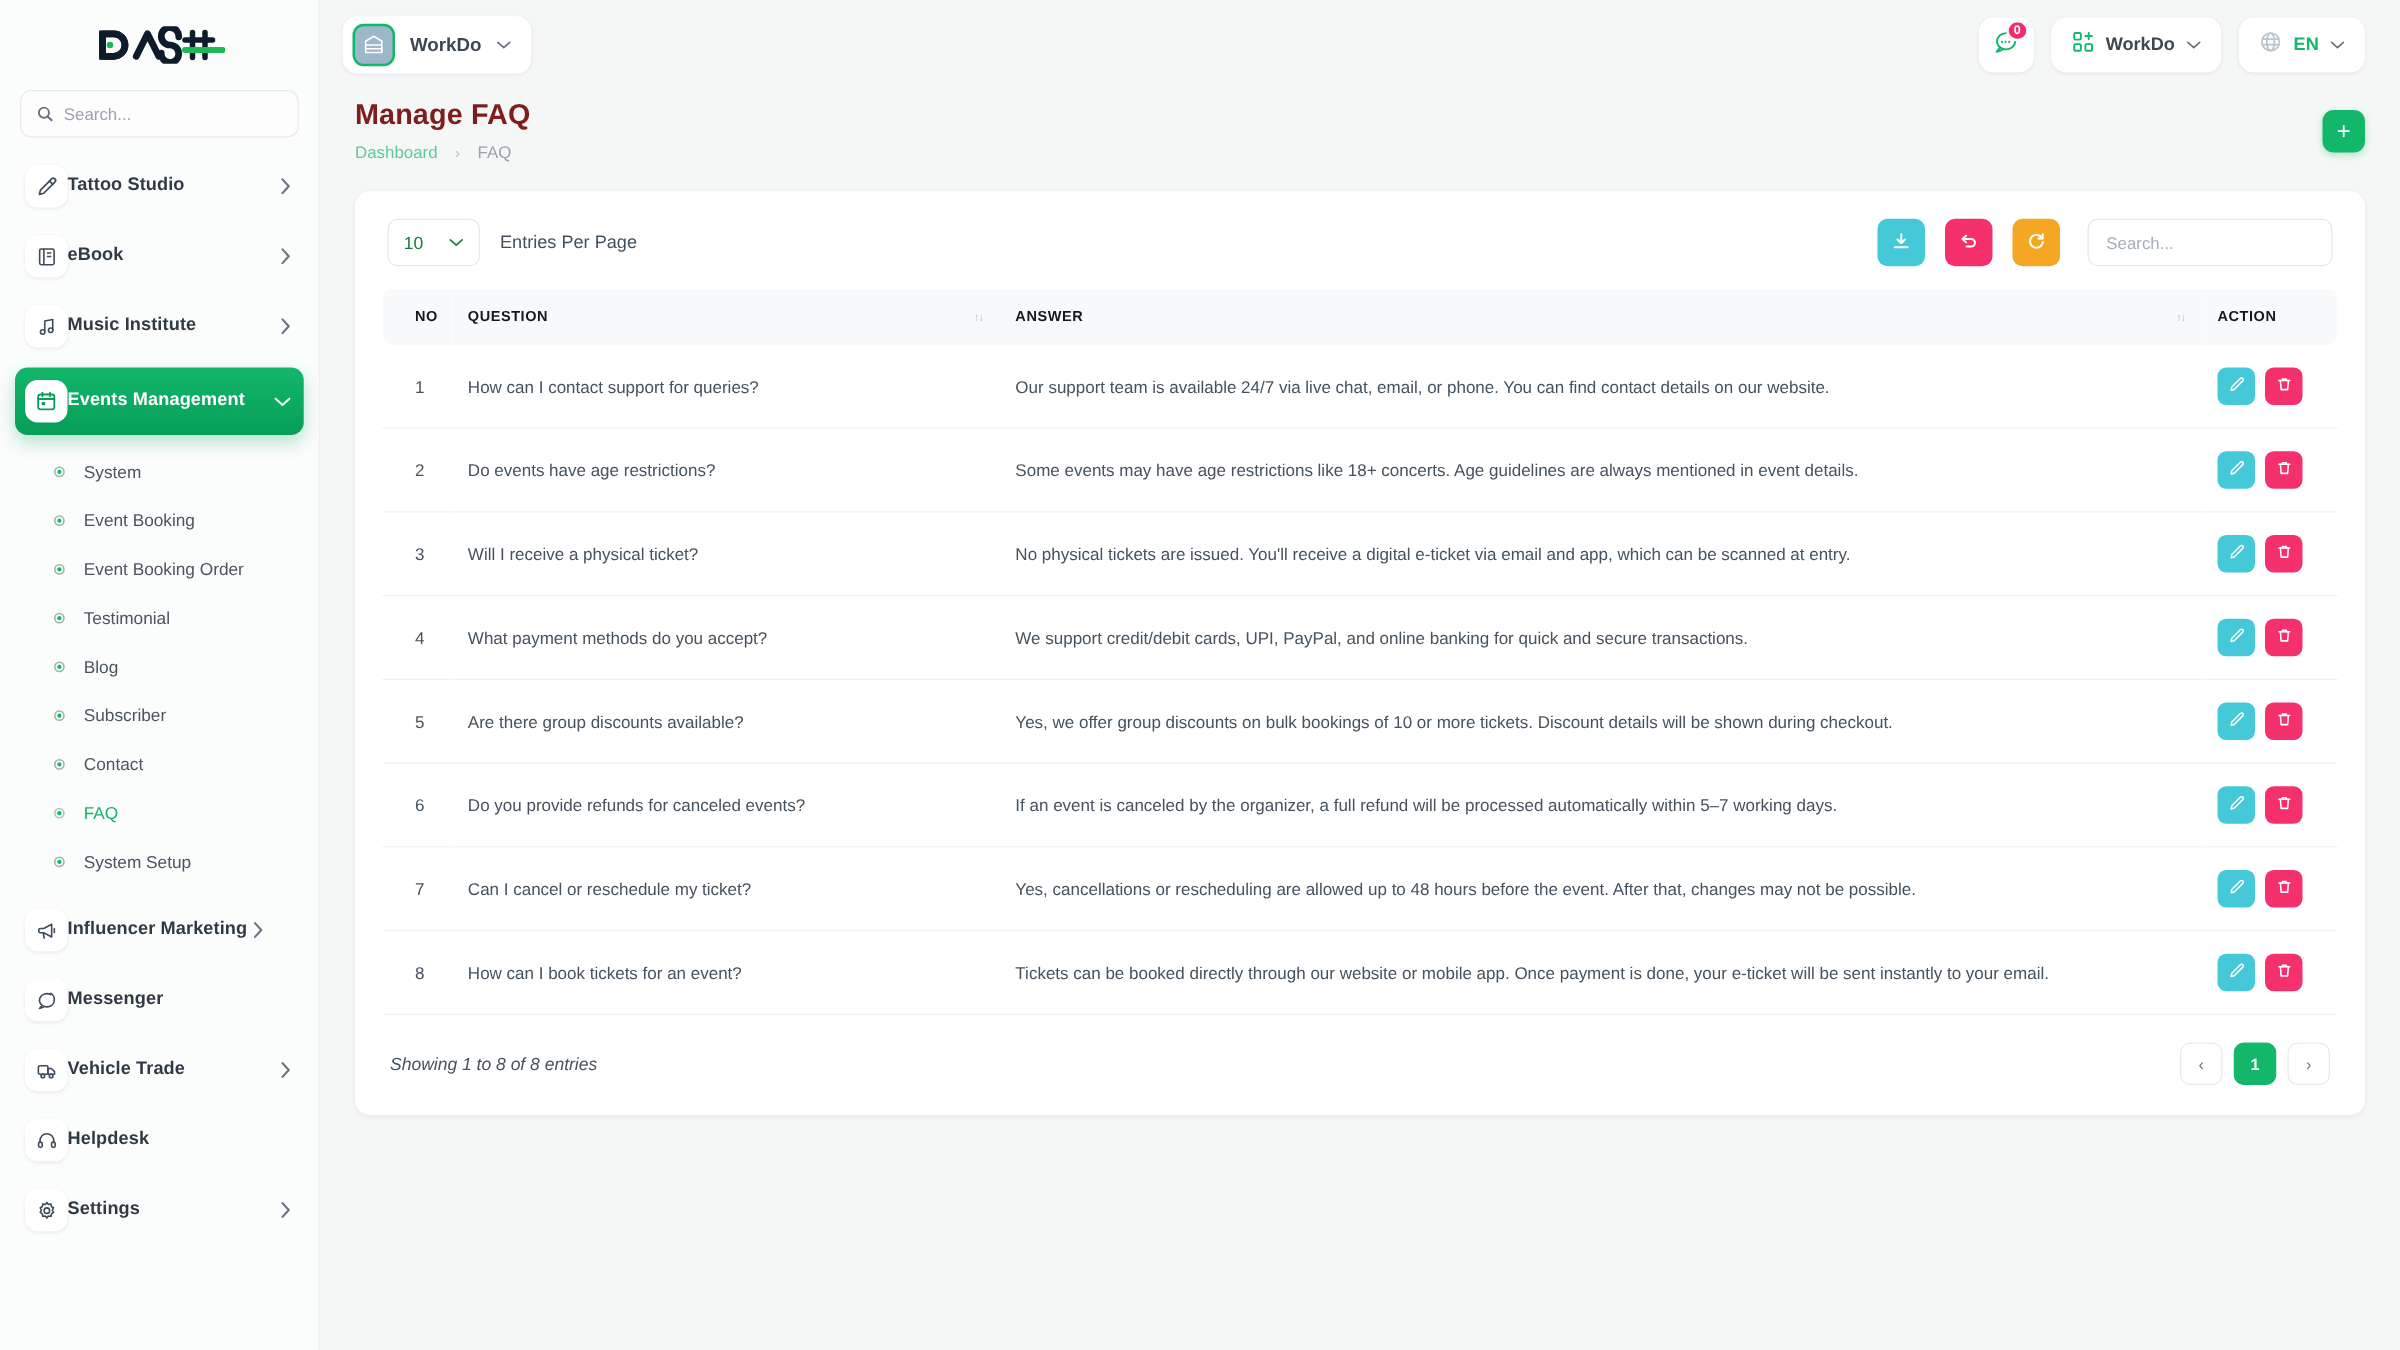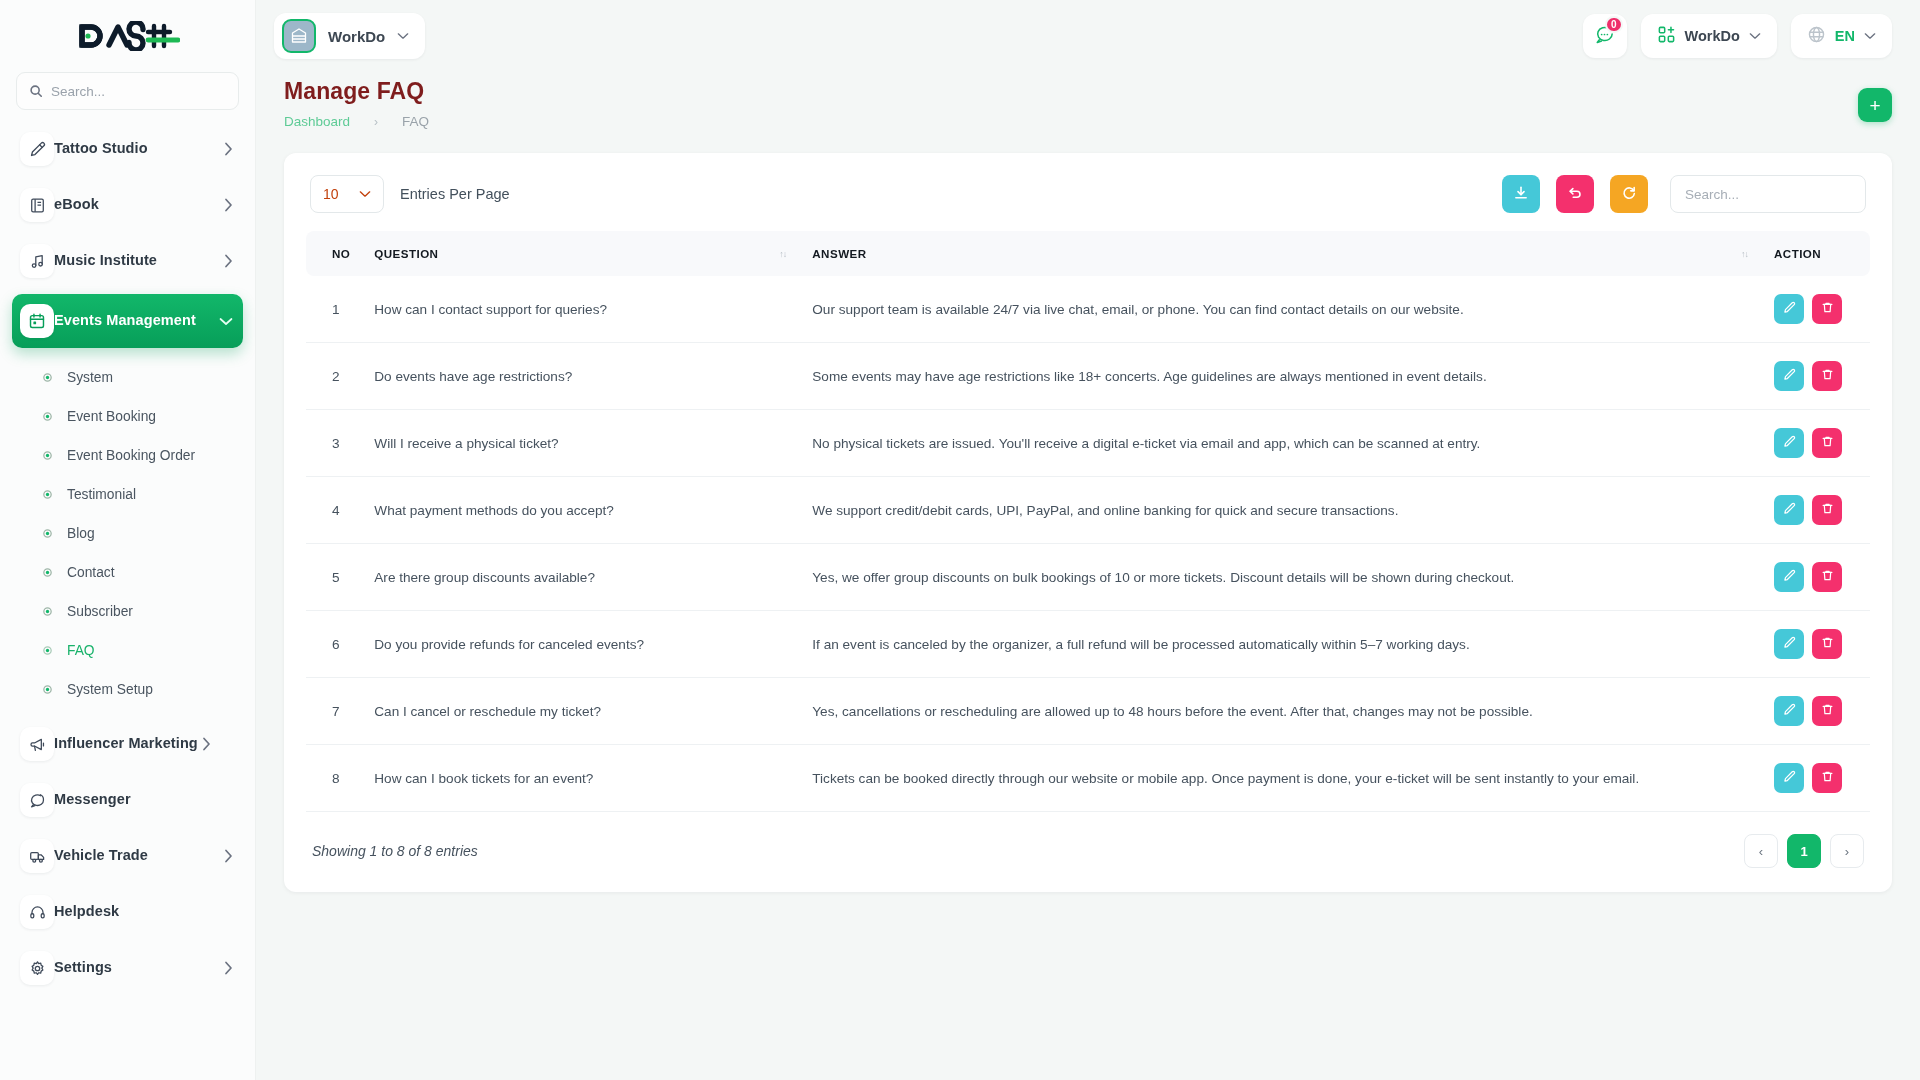--- a/index.html
+++ b/index.html
@@ -103,42 +103,42 @@
   .badge {
     position:absolute; top:2px; right:4px; min-width:17px; height:17px;
     background:#ef2f6b; color:#fff; border-radius: 9px; font-size:10px;
     display:flex; align-items:center; justify-content:center; padding: 0 4px;
     font-weight:700; border:2px solid #f4f7f6;
   }
 
   .page-head { padding: 6px 28px 0 28px; display:flex; align-items:flex-start; }
   .page-head-l { flex:1 1 auto; }
   .page-title { font-size: 23px; font-weight:700; color:#7f1d1d; letter-spacing:.1px; }
-  .crumbs { margin-top: 9px; display:flex; align-items:center; gap:24px; font-size:13.5px; }
+  .crumbs { margin-top: 9px; display:flex; align-items:center; gap:14px; font-size:13.5px; }
   .crumbs a { color:#5ecb96; text-decoration:none; cursor:pointer; }
   .crumbs .sep { color:#b7c0c6; font-size:12px; }
   .crumbs .cur { color:#9aa3aa; }
   .add-btn {
     width: 34px; height: 34px; border-radius: 9px; border:0;
     background:#12b76a; color:#fff; font-size:19px; line-height:1;
     display:flex; align-items:center; justify-content:center; cursor:pointer;
     box-shadow: 0 2px 6px rgba(18,183,106,.32); margin-top: 10px;
   }
 
   .card {
     margin: 24px 28px 0 28px; background:#fff; border-radius: 12px;
     box-shadow: 0 1px 4px rgba(16,24,40,.06); padding: 18px 22px 22px 22px;
   }
   .card-tools { display:flex; align-items:center; gap:16px; padding: 4px 4px 18px 4px; }
   .select-box {
     height: 38px; border:1px solid #e3e8ea; border-radius: 8px;
     display:flex; align-items:center; gap: 14px; padding: 0 12px; cursor:pointer;
     min-width: 74px; justify-content: space-between;
   }
-  .select-box span { font-size: 14px; color:#c2410c; }
+  .select-box span { font-size: 14px; color:#15803d; }
   .tools-label { font-size: 14.5px; color:#43505c; }
   .tools-spacer { flex:1 1 auto; }
   .tool-btn {
     width: 38px; height: 38px; border-radius: 8px; border:0; cursor:pointer;
     display:flex; align-items:center; justify-content:center; color:#fff;
   }
   .table-search {
     width: 196px; height: 38px; border:1px solid #e3e8ea; border-radius: 8px;
     padding: 0 14px; outline:0; font-family:"Liberation Sans",sans-serif;
     font-size: 13.5px; color:#4b5563; margin-left: 6px;
@@ -326,30 +326,30 @@
           </span>
           <span class="sub-label">Blog</span>
         </div>
         <div class="sub-item">
           <span class="sub-dot">
             <svg width="11" height="11" viewBox="0 0 12 12" fill="none">
                 <circle cx="6" cy="6" r="4" stroke="#9fb7a9" stroke-width="1.4"></circle>
                 <circle cx="6" cy="6" r="1.8" fill="#12b76a"></circle>
               </svg>
           </span>
+          <span class="sub-label">Subscriber</span>
+        </div>
+        <div class="sub-item">
+          <span class="sub-dot">
+            <svg width="11" height="11" viewBox="0 0 12 12" fill="none">
+                <circle cx="6" cy="6" r="4" stroke="#9fb7a9" stroke-width="1.4"></circle>
+                <circle cx="6" cy="6" r="1.8" fill="#12b76a"></circle>
+              </svg>
+          </span>
           <span class="sub-label">Contact</span>
-        </div>
-        <div class="sub-item">
-          <span class="sub-dot">
-            <svg width="11" height="11" viewBox="0 0 12 12" fill="none">
-                <circle cx="6" cy="6" r="4" stroke="#9fb7a9" stroke-width="1.4"></circle>
-                <circle cx="6" cy="6" r="1.8" fill="#12b76a"></circle>
-              </svg>
-          </span>
-          <span class="sub-label">Subscriber</span>
         </div>
         <div class="sub-item active">
           <span class="sub-dot">
             <svg width="11" height="11" viewBox="0 0 12 12" fill="none">
                 <circle cx="6" cy="6" r="4" stroke="#a9cbb8" stroke-width="1.4"></circle>
                 <circle cx="6" cy="6" r="1.8" fill="#12b76a"></circle>
               </svg>
           </span>
           <span class="sub-label">FAQ</span>
         </div>

